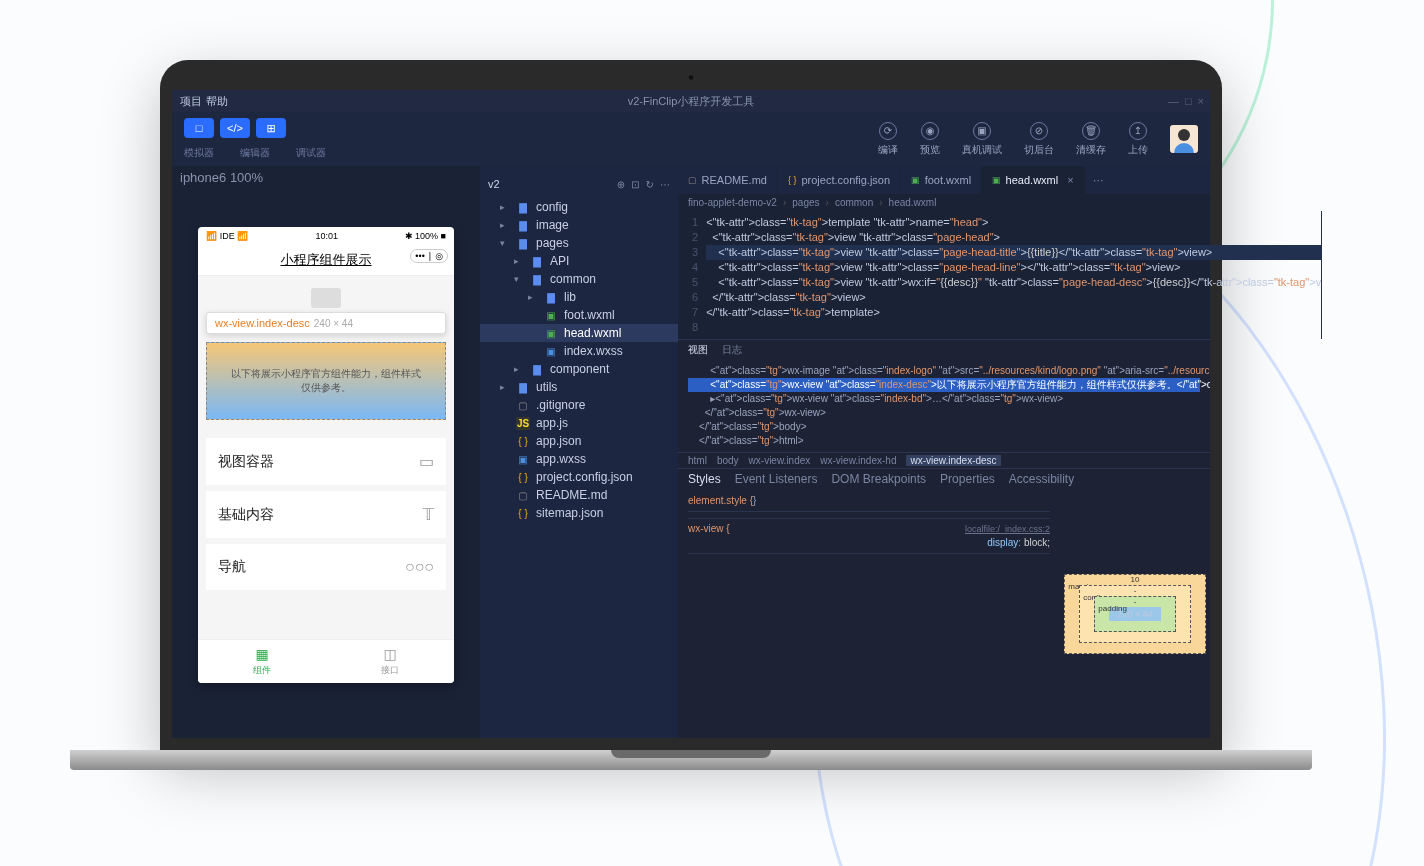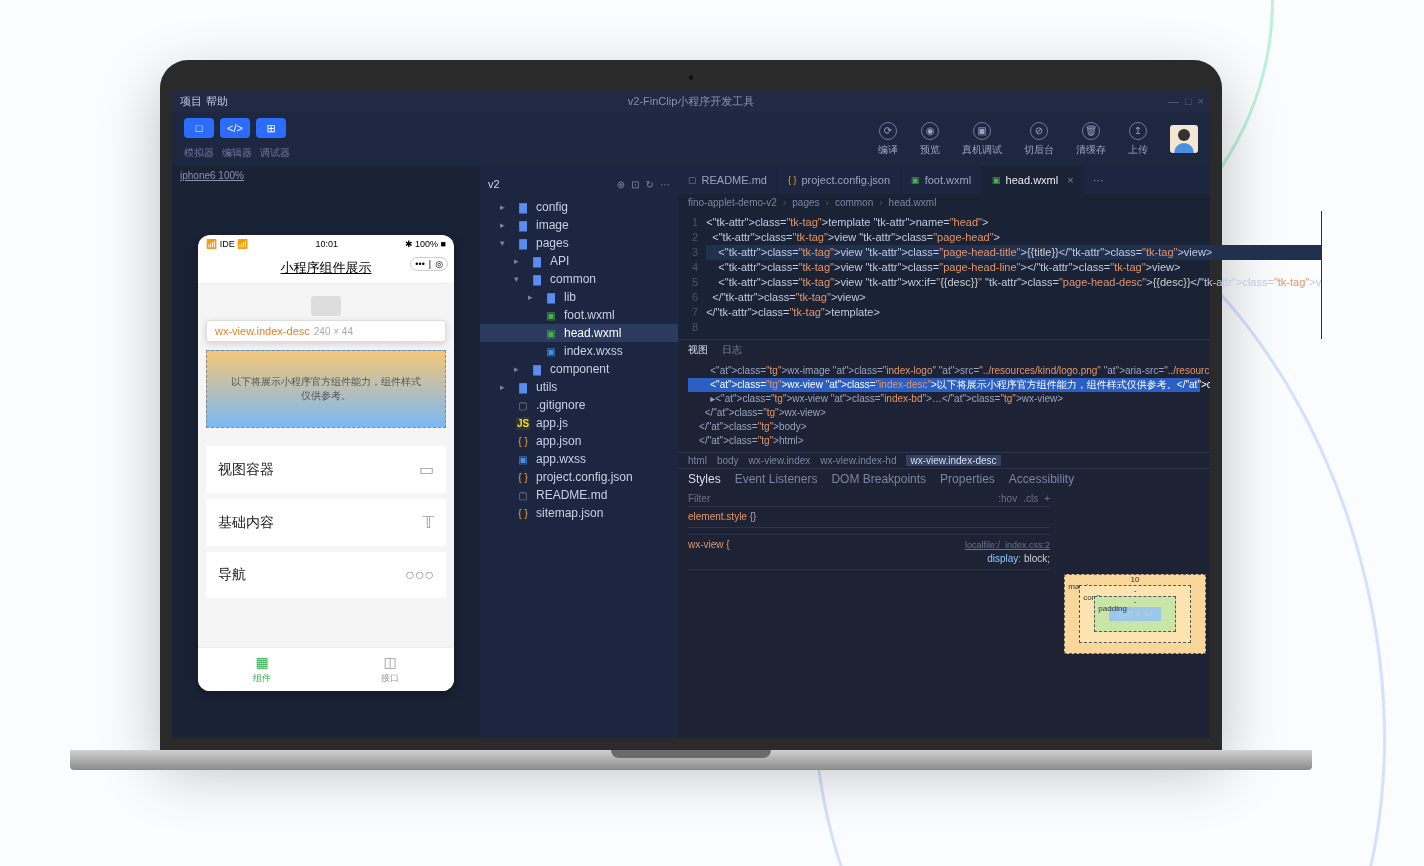--- a/index.html
+++ b/index.html
@@ -21,35 +21,35 @@
 
 .app { width: 1038px; height: 648px; background: #1a2236; display: flex; flex-direction: column; font-size: 12px; color: #bfc9e0; }
 .menubar { display: flex; align-items: center; height: 22px; padding: 0 8px; background: #212a42; font-size: 11px; gap: 4px; position: relative; }
 .menubar .title { position: absolute; left: 50%; transform: translateX(-50%); color: #8a93ad; }
 .window-btns { position: absolute; right: 6px; display: flex; gap: 6px; color: #5a637c; }
 .window-btns span { cursor: pointer; }
 
 .toolbar { display: flex; align-items: center; height: 54px; padding: 6px 12px; background: #1e2740; }
 .pill-group { display: flex; gap: 6px; }
 .pill { background: #2b6cff; color: #fff; width: 30px; height: 20px; border-radius: 4px; display: flex; align-items: center; justify-content: center; font-size: 11px; }
-.pill-labels { display: flex; gap: 8px; font-size: 10px; color: #6d7aa0; margin-top: 4px; }
+.pill-labels { display: flex; gap: 26px; font-size: 10px; color: #6d7aa0; margin-top: 4px; }
 .pill-col { display: flex; flex-direction: column; align-items: flex-start; gap: 4px; }
 .tool-actions { margin-left: auto; display: flex; gap: 22px; align-items: center; }
 .tool-action { display: flex; flex-direction: column; align-items: center; gap: 3px; font-size: 10px; color: #9aa4c0; cursor: pointer; }
 .tool-action .ico { width: 18px; height: 18px; border: 1px solid #6d7aa0; border-radius: 50%; display: flex; align-items: center; justify-content: center; font-size: 10px; }
 .avatar { width: 28px; height: 28px; background: #f5e6d3; border-radius: 3px; position: relative; overflow: hidden; }
 .avatar::before { content: ''; position: absolute; left: 8px; top: 4px; width: 12px; height: 12px; background: #333; border-radius: 50%; }
 .avatar::after { content: ''; position: absolute; left: 4px; bottom: -2px; width: 20px; height: 12px; background: #4a90e2; border-radius: 10px 10px 0 0; }
 
 .workspace { flex: 1; display: flex; min-height: 0; }
 
 
 .simulator-pane { width: 308px; background: #1a2236; display: flex; flex-direction: column; }
-.sim-header { padding: 4px 8px; color: #8a93ad; font-size: 10px; text-decoration: underline; }
-.phone { margin: 50px auto 0; width: 256px; height: 456px; background: #fff; border-radius: 12px; box-shadow: 0 4px 12px rgba(0,0,0,.3); display: flex; flex-direction: column; overflow: hidden; }
+.sim-header { padding: 4px 8px; color: #8a93ad; font-size: 13px; }
+.phone { margin: 38px auto 0; width: 256px; height: 456px; background: #fff; border-radius: 4px; box-shadow: 0 4px 12px rgba(0,0,0,.3); display: flex; flex-direction: column; overflow: hidden; }
 .statusbar { display: flex; justify-content: space-between; padding: 4px 8px; font-size: 9px; color: #000; }
 .phone-title { text-align: center; font-size: 13px; color: #000; padding: 6px; position: relative; border-bottom: 1px solid #eee; text-decoration: underline; }
 .capsule { position: absolute; right: 6px; top: 4px; border: 1px solid #ccc; border-radius: 11px; padding: 1px 4px; display: flex; gap: 4px; align-items: center; font-size: 9px; }
 .capsule span { display: inline-block; }
 .phone-body { flex: 1; background: #f5f5f5; padding: 12px 8px; display: flex; flex-direction: column; gap: 8px; position: relative; }
 .logo-placeholder { width: 30px; height: 20px; background: #ddd; margin: 0 auto; border-radius: 3px; }
 .tooltip { background: #fff; border: 1px solid #ddd; border-radius: 3px; padding: 4px 8px; font-size: 11px; box-shadow: 0 2px 6px rgba(0,0,0,.15); margin-top: -4px; }
 .tooltip b { color: #e67e22; font-weight: normal; }
 .tooltip .dim { color: #aaa; font-size: 10px; margin-left: 4px; }
 .highlight-box { background: linear-gradient(180deg, #f5c778, #7ab8f5); color: #555; text-align: center; padding: 24px; font-size: 10px; border: 1px dashed #888; }
@@ -424,28 +424,20 @@
               </div>
             <div class="styles-bar" id="style-tabs">
                 <span class="on">Styles</span>
                 <span>Event Listeners</span>
                 <span>DOM Breakpoints</span>
                 <span>Properties</span>
                 <span>Accessibility</span>
               </div>
             <div class="styles-body">
               <div class="styles-main">
-                <div class="styles-filter">
-                  <span>Filter</span>
-                  <div class="right">
-                    <span>:hov</span>
-                    <span>.cls</span>
-                    <span>+</span>
-                  </div>
-                </div>
                 <div id="rules">
                     <div class="rule"><span class="sel-name">element.style {</span>}</div>
                     <div class="rule">
                       <span class="origin">
                         <style></span><span class="sel-name">.index-desc {</span><div class="prop"><span class="pn">margin-top</span>: <span class="pv">10px;</span></div><div class="prop"><span class="pn">color</span>: <span class="pv">▪ var(--weui-FG-1);</span></div><div class="prop"><span class="pn">font-size</span>: <span class="pv">14px;</span></div>}</style>
                       </span>
                     </div>
                     <div class="rule"><span class="origin">localfile:/_index.css:2</span><span class="sel-name">wx-view {</span><div class="prop"><span class="pn">display</span>: <span class="pv">block;</span></div></div>
                   </div>
               </div>

